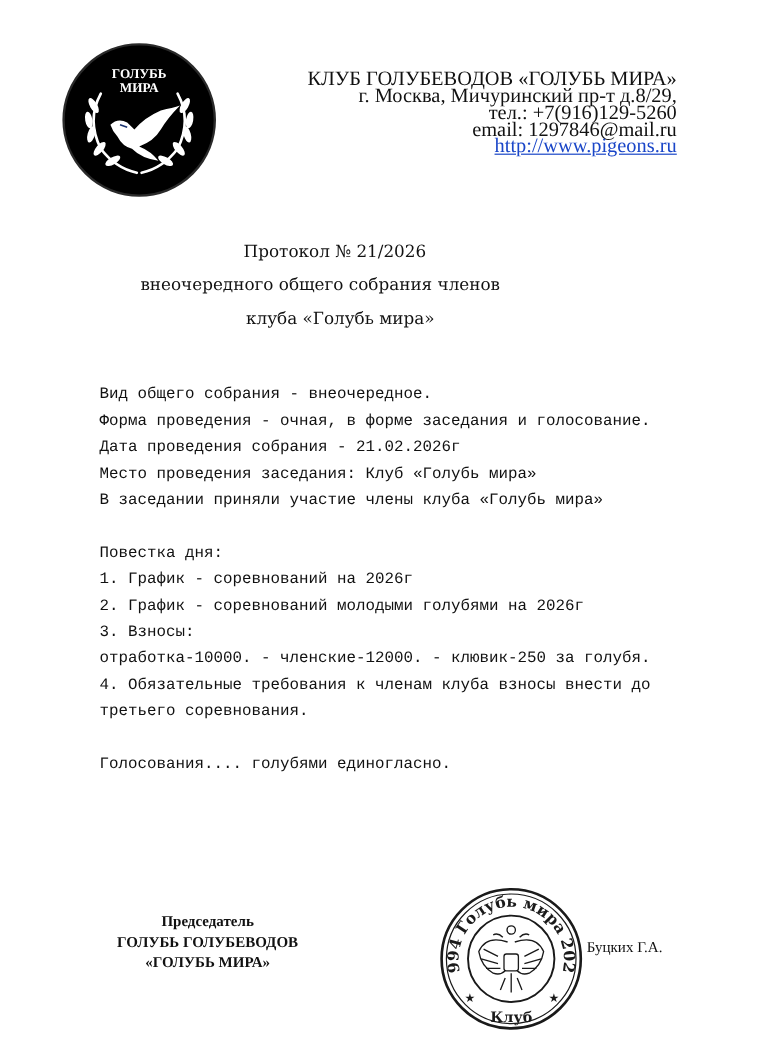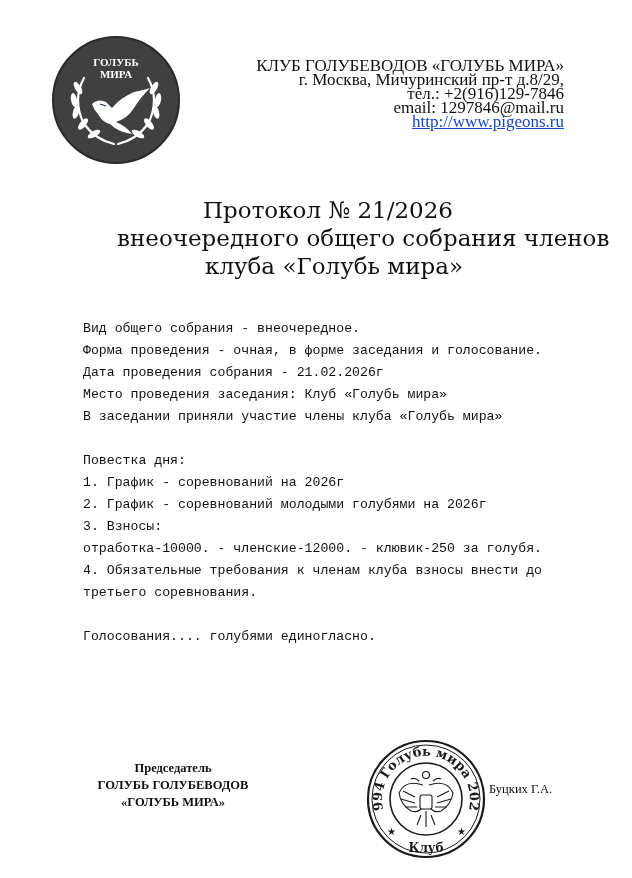--- a/index.html
+++ b/index.html
@@ -2,31 +2,31 @@
 <html><head>
 <meta charset="utf-8">
 <style>
   html, body { margin: 0; padding: 0; }
   body {
     width: 632px; height: 878px; background: #ffffff; position: relative; overflow: hidden;
     color: #111; font-family: "DejaVu Serif", serif;
   }
   .logo {
     position: absolute; left: 52px; top: 36px; width: 128px; height: 128px;
-    border-radius: 50%; background: #404040; border: 2px solid #2a2a2a; box-sizing: border-box;
+    border-radius: 50%; background: #000000; border: 2px solid #2a2a2a; box-sizing: border-box;
   }
   .logo svg { position: absolute; left: 0; top: 0; }
   .letterhead {
     position: absolute; right: 68px; top: 59px; text-align: right;
     font-family: "Liberation Serif", serif; font-size: 17px; line-height: 14px; color: #111;
   }
   .letterhead a { color: #1a46c8; text-decoration: underline; }
   .title {
     position: absolute; left: 0; top: 196px; width: 632px;
-    font-family: "DejaVu Serif", serif; font-size: 23px; line-height: 28px; color: #111;
+    font-family: "DejaVu Serif", serif; font-size: 14px; line-height: 28px; color: #111;
   }
   .title div { position: relative; white-space: nowrap; }
   .t1 { left: 203px; }
   .t2 { left: 117px; }
   .t3 { left: 205px; }
   .body-text {
     position: absolute; left: 83px; top: 318px; width: 520px;
     font-family: Liberation Mono, monospace; font-size: 13.2px; line-height: 22px; color: #111;
   }
   .body-text p { margin: 0; white-space: nowrap; }
@@ -69,21 +69,21 @@
   </svg>
   <div style="position:absolute;left:0;top:18px;width:124px;text-align:center;color:#fff;font-family:'Liberation Serif',serif;font-weight:bold;font-size:11px;line-height:12px;">
     <div>ГОЛУБЬ</div>
     <div>МИРА</div>
   </div>
 </div>
 
 <div class="letterhead">
   <div>КЛУБ ГОЛУБЕВОДОВ «ГОЛУБЬ МИРА»</div>
   <div>г. Москва, Мичуринский пр-т д.8/29,</div>
-  <div>тел.: +2(916)129-7846</div>
+  <div>тел.: +7(916)129-5260</div>
   <div>email: 1297846@mail.ru</div>
   <div><a>http://www.pigeons.ru</a></div>
 </div>
 
 <div class="title">
   <div class="t1">Протокол № 21/2026</div>
   <div class="t2">внеочередного общего собрания членов</div>
   <div class="t3">клуба «Голубь мира»</div>
 </div>
 

